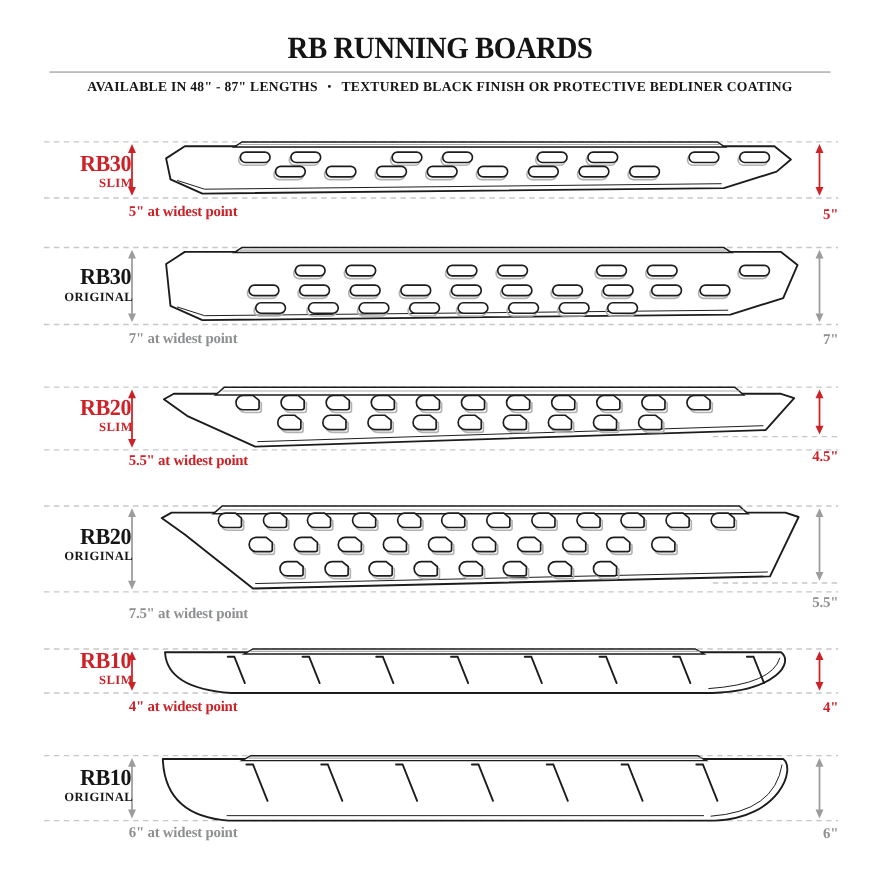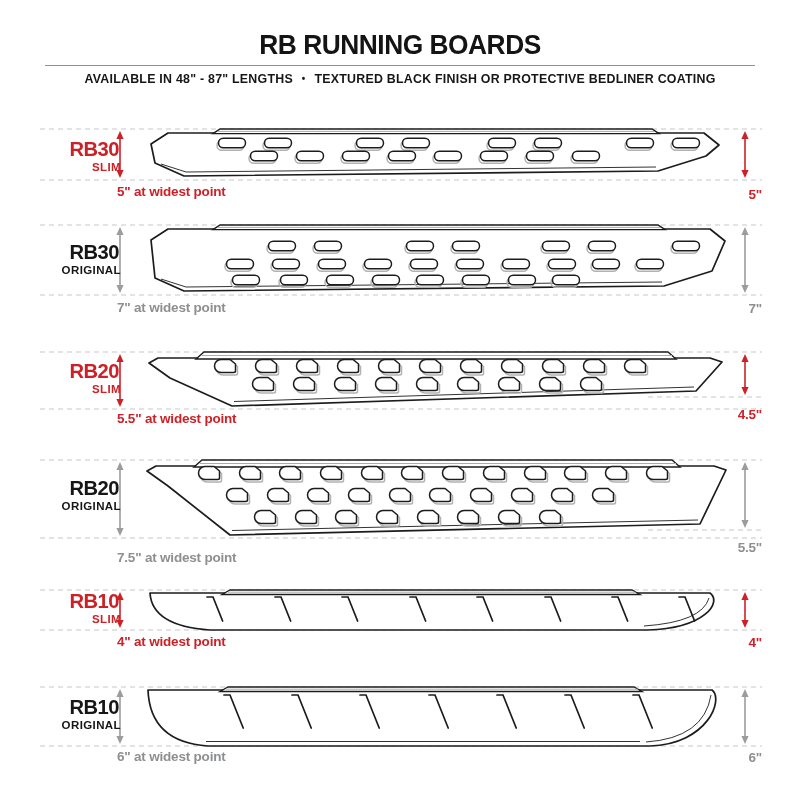--- a/index.html
+++ b/index.html
@@ -1,17 +1,17 @@
 <!DOCTYPE html>
 <html><head>
 <meta charset="utf-8">
 <style>
   html,body{margin:0;padding:0;background:#fff;}
   .page{position:relative;width:800px;height:800px;background:#fff;overflow:hidden;
-        font-family:Liberation Sans, sans-serif;border-radius:20px;}
+        font-family:Liberation Serif, serif;border-radius:20px;}
   .title{position:absolute;top:31px;left:0;width:800px;margin:0;text-align:center;
          font-size:28px;font-weight:800;color:#141414;letter-spacing:-0.5px;
          transform:scaleX(.94);line-height:1;}
   .divider{position:absolute;top:65px;left:45px;width:710px;height:0;
            border-top:1.5px solid #8f8f8f;}
   .subtitle{position:absolute;top:72px;left:0;width:800px;text-align:center;
             font-size:12.5px;font-weight:700;color:#161616;letter-spacing:.25px;
             white-space:nowrap;transform:scaleX(.99);}
   .subtitle .sep{display:inline-block;margin:0 9px;font-size:10px;vertical-align:1px;}
   #diagram{position:absolute;top:0;left:0;}

